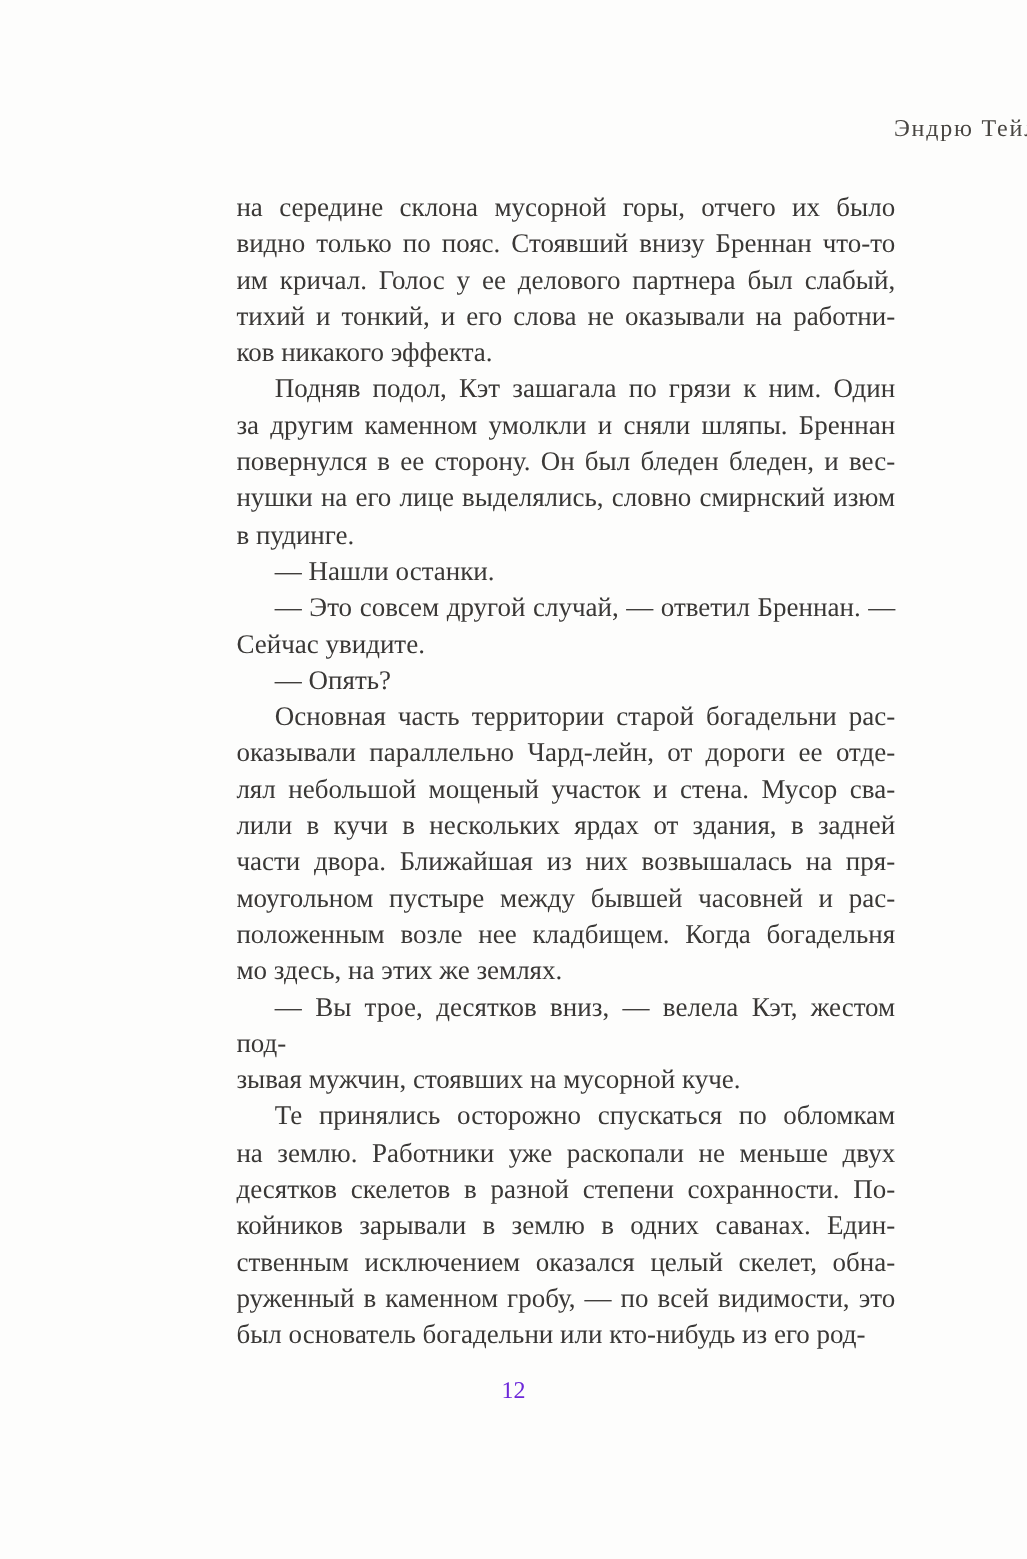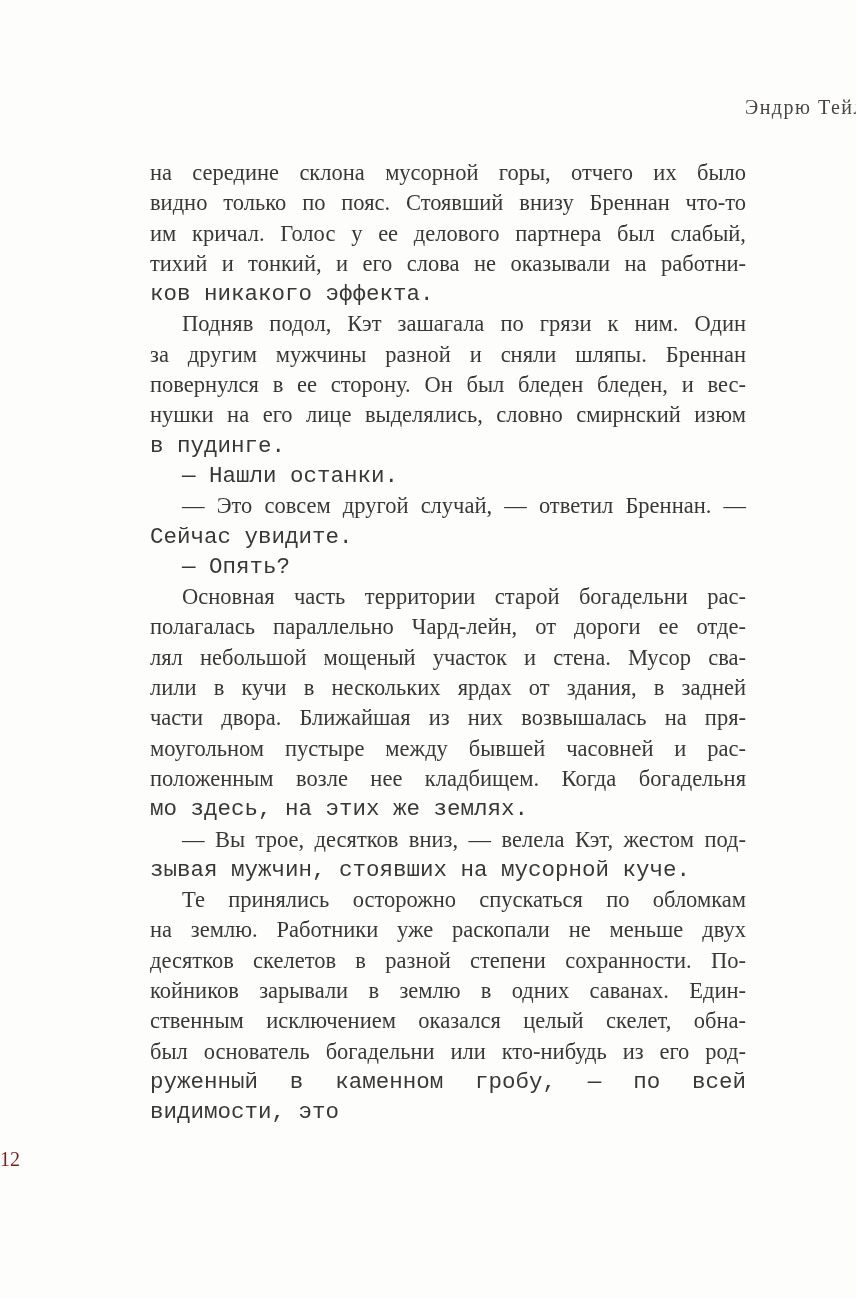--- a/index.html
+++ b/index.html
@@ -34,92 +34,92 @@
     width: 596px;
     font-size: 22.5px;
     line-height: 30.3px;
   }
   .para { margin: 0; }
   .para .line {
     text-align: justify;
     text-align-last: justify;
     -moz-text-align-last: justify;
     white-space: normal;
+    margin-left: 47px;
   }
   .para .line:last-child {
     text-align-last: left;
-    font-family: Liberation Mono, monospace;
     -moz-text-align-last: left;
   }
   .para .line:first-child {
     text-indent: 32px;
   }
   .para.no-indent .line:first-child {
     text-indent: 0;
   }
   .page-number {
     position: absolute;
     top: 1148px;
     left: 0;
     width: 100%;
-    text-align: left;
+    text-align: center;
     font-size: 20px;
-    color: #7f1d1d;
+    color: #6d28d9;
   }
 </style>
 </head>
 <body>
 
 <div class="page">
   <div class="running-header">Эндрю Тейлор</div>
 
   <div class="text-body" id="text-body">
       <div class="para no-indent">
         <div class="line">на середине склона мусорной горы, отчего их было</div>
         <div class="line">видно только по пояс. Стоявший внизу Бреннан что-то</div>
         <div class="line">им кричал. Голос у ее делового партнера был слабый,</div>
         <div class="line">тихий и тонкий, и его слова не оказывали на работни-</div>
         <div class="line">ков никакого эффекта.</div>
       </div>
       <div class="para">
         <div class="line">Подняв подол, Кэт зашагала по грязи к ним. Один</div>
-        <div class="line">за другим мужчины разной и сняли шляпы. Бреннан</div>
+        <div class="line">за другим каменном умолкли и сняли шляпы. Бреннан</div>
         <div class="line">повернулся в ее сторону. Он был бледен бледен, и вес-</div>
         <div class="line">нушки на его лице выделялись, словно смирнский изюм</div>
         <div class="line">в пудинге.</div>
       </div>
       <div class="para">
         <div class="line">— Нашли останки.</div>
       </div>
       <div class="para">
         <div class="line">— Это совсем другой случай, — ответил Бреннан. —</div>
         <div class="line">Сейчас увидите.</div>
       </div>
       <div class="para">
         <div class="line">— Опять?</div>
       </div>
       <div class="para">
         <div class="line">Основная часть территории старой богадельни рас-</div>
-        <div class="line">полагалась параллельно Чард-лейн, от дороги ее отде-</div>
+        <div class="line">оказывали параллельно Чард-лейн, от дороги ее отде-</div>
         <div class="line">лял небольшой мощеный участок и стена. Мусор сва-</div>
         <div class="line">лили в кучи в нескольких ярдах от здания, в задней</div>
         <div class="line">части двора. Ближайшая из них возвышалась на пря-</div>
         <div class="line">моугольном пустыре между бывшей часовней и рас-</div>
         <div class="line">положенным возле нее кладбищем. Когда богадельня</div>
         <div class="line">мо здесь, на этих же землях.</div>
       </div>
       <div class="para">
         <div class="line">— Вы трое, десятков вниз, — велела Кэт, жестом под-</div>
         <div class="line">зывая мужчин, стоявших на мусорной куче.</div>
       </div>
       <div class="para">
         <div class="line">Те принялись осторожно спускаться по обломкам</div>
         <div class="line">на землю. Работники уже раскопали не меньше двух</div>
         <div class="line">десятков скелетов в разной степени сохранности. По-</div>
         <div class="line">койников зарывали в землю в одних саванах. Един-</div>
         <div class="line">ственным исключением оказался целый скелет, обна-</div>
+        <div class="line">руженный в каменном гробу, — по всей видимости, это</div>
         <div class="line">был основатель богадельни или кто-нибудь из его род-</div>
-        <div class="line">руженный в каменном гробу, — по всей видимости, это</div>
       </div>
     </div>
 
   <div class="page-number">12</div>
 </div>
 
 </body></html>

